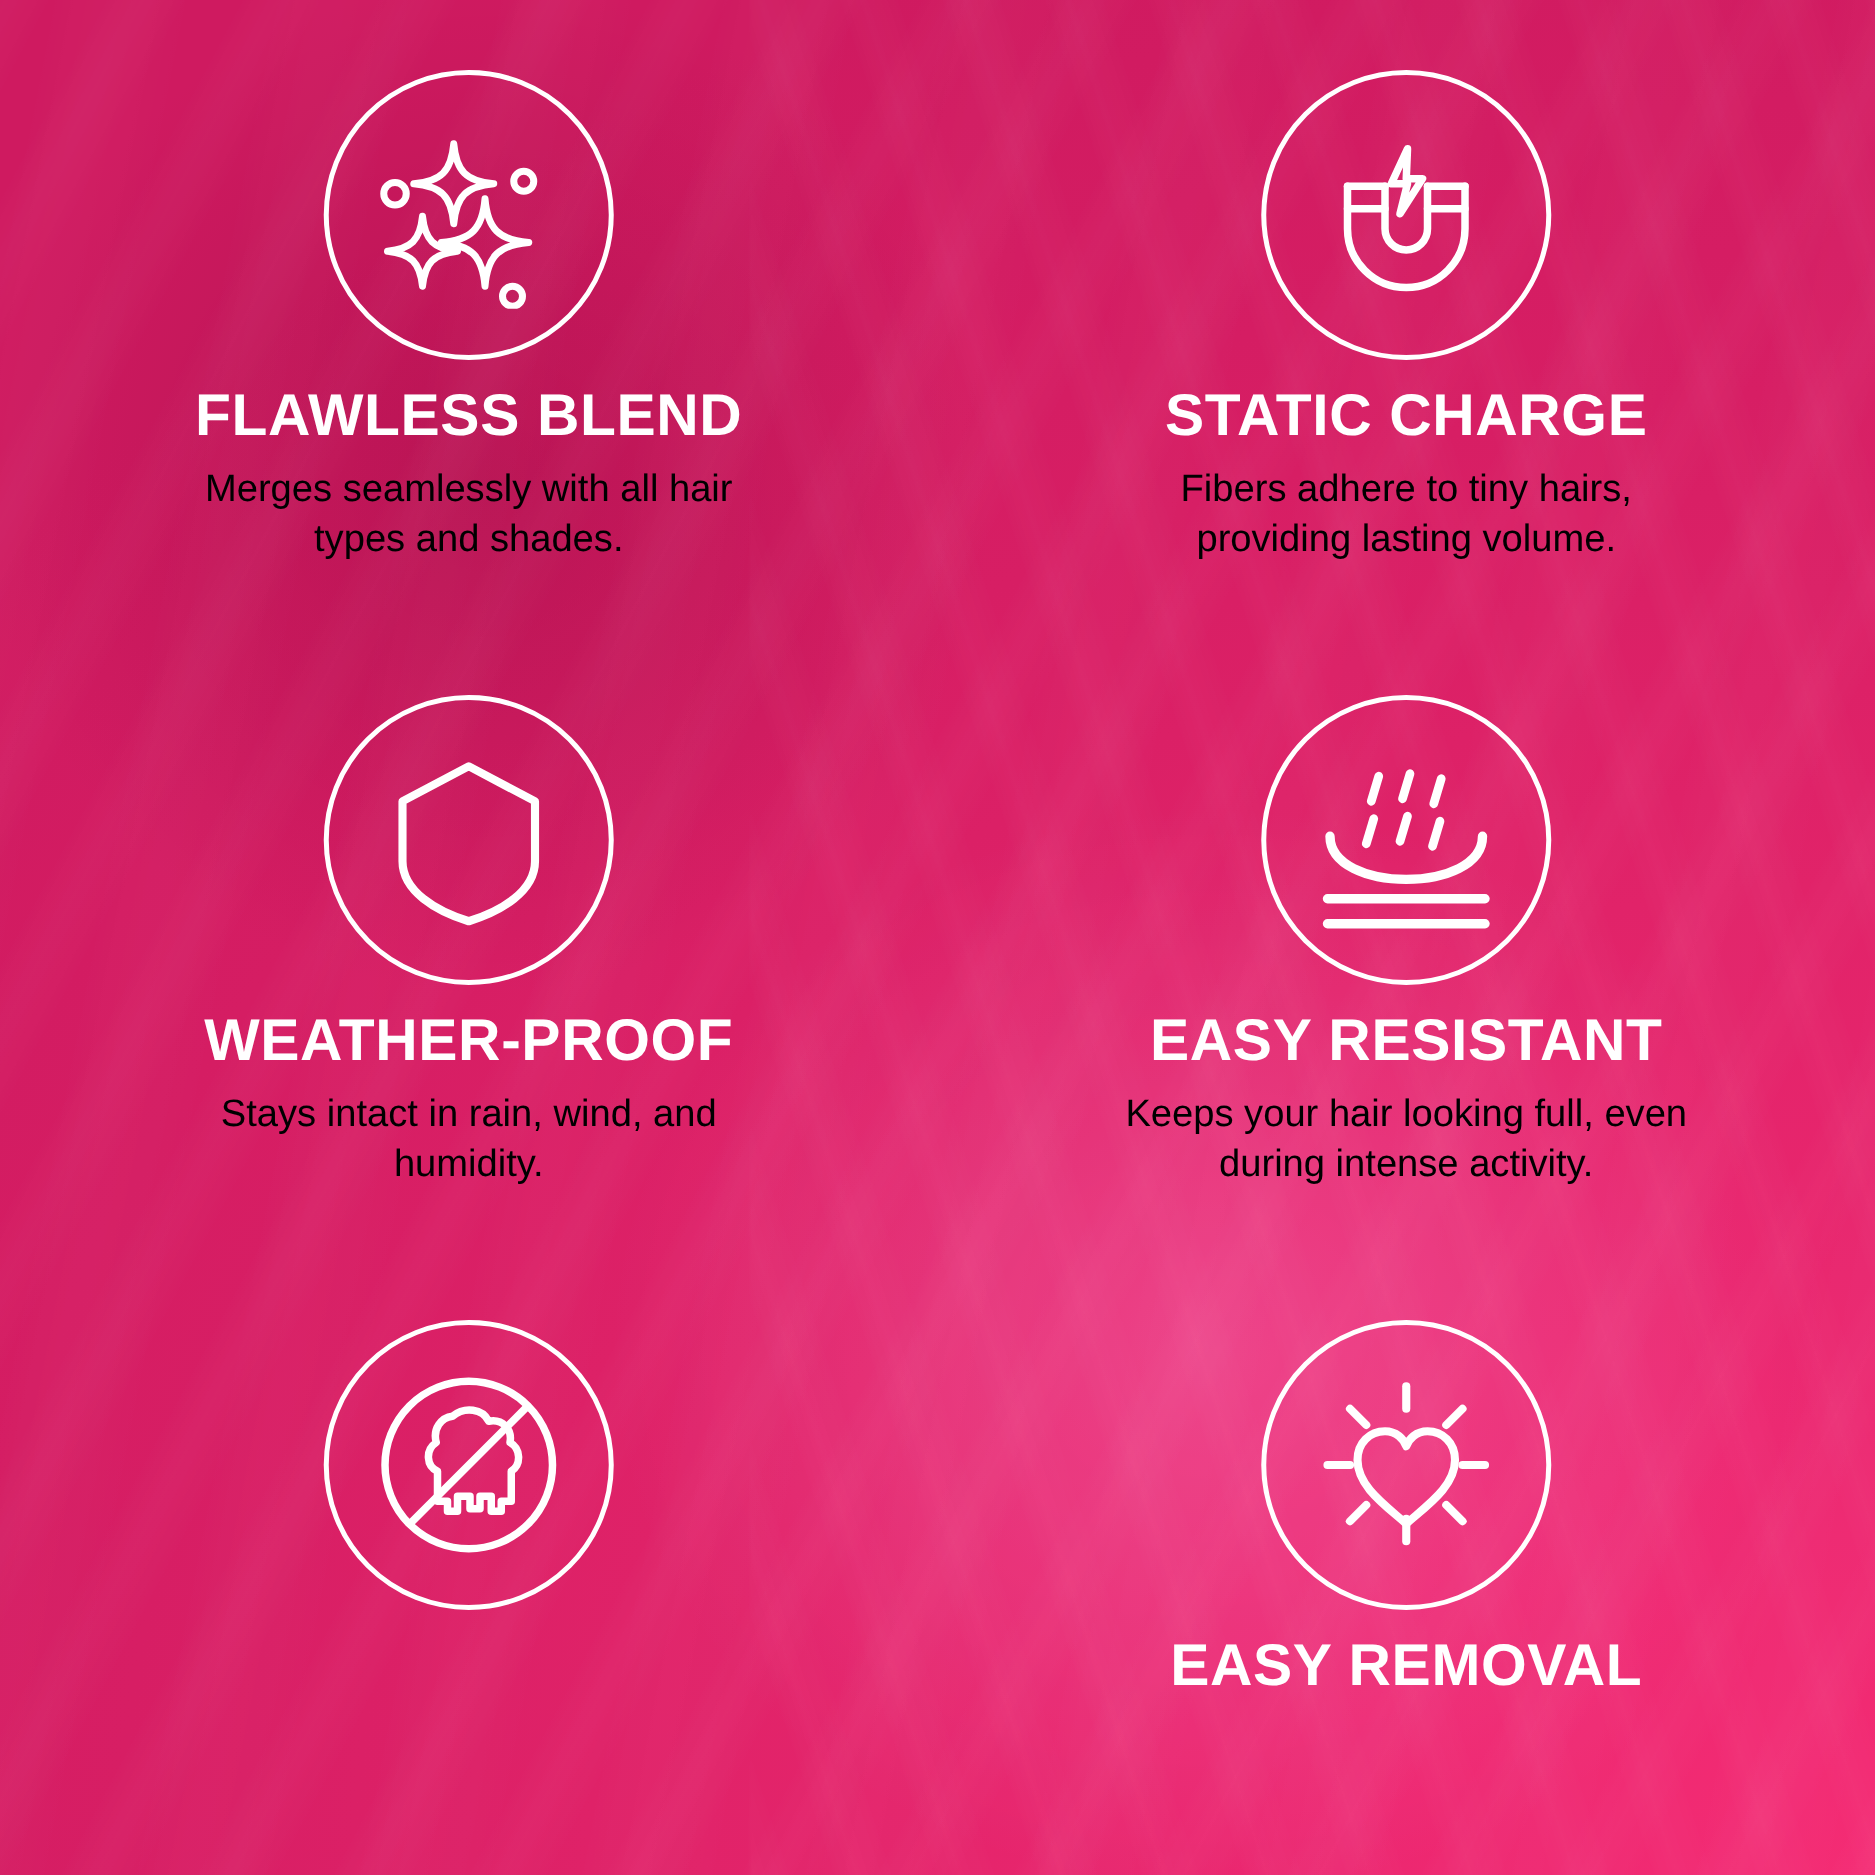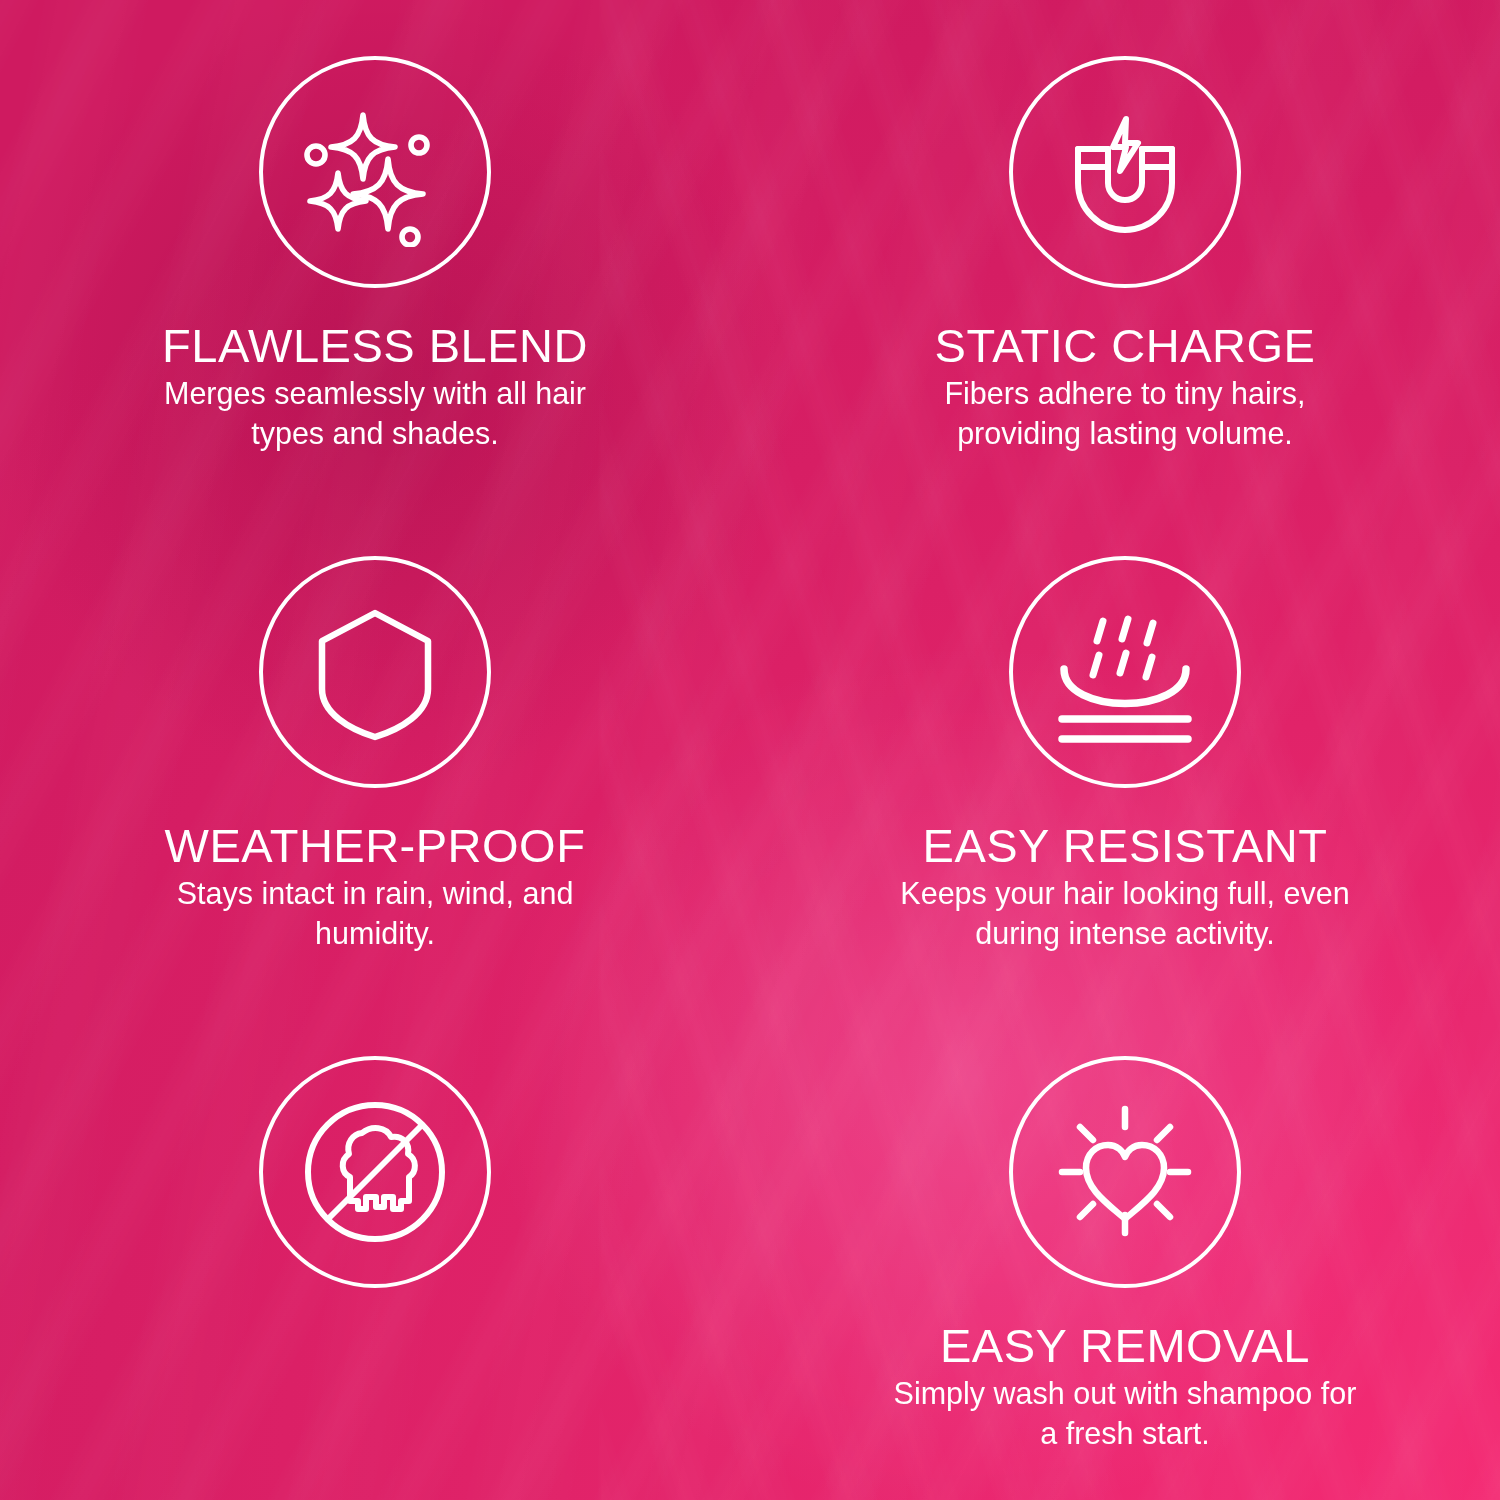--- a/index.html
+++ b/index.html
@@ -85,34 +85,34 @@
   .badge{
     width:232px;height:232px;
     border:4.5px solid #ffffff;
     border-radius:50%;
     display:flex;align-items:center;justify-content:center;
     box-sizing:border-box;
     flex:0 0 auto;
   }
   .badge svg{display:block;}
   .title{
-    margin-top:34px;
+    margin-top:20px;
     color:#ffffff;
-    font-weight:normal;
+    font-weight:bold;
     font-size:47px;
     letter-spacing:0.5px;
     line-height:1.04;
     text-align:center;
     white-space:nowrap;
     font-stretch:condensed;
     transform:scaleX(1.0);
   }
   .desc{
-    margin-top:2px;
-    color:#ffffff;
+    margin-top:14px;
+    color:#000000;
     font-size:30.5px;
     line-height:1.33;
     text-align:center;
     max-width:470px;
     font-weight:400;
   }
 </style>
 </head>
 <body>
 
@@ -245,17 +245,16 @@
             <path d="M12 75 L30 75"></path>
             <path d="M138 75 L120 75"></path>
             <path d="M30 30 L43 43"></path>
             <path d="M120 30 L107 43"></path>
             <path d="M30 120 L43 107"></path>
             <path d="M120 120 L107 107"></path>
           </svg>
         </span>
       </div>
       <div class="title">EASY REMOVAL</div>
-      <div class="desc">Simply wash out with shampoo for a fresh start.</div>
     </div>
 
   </div>
 </div>
 
 </body></html>

